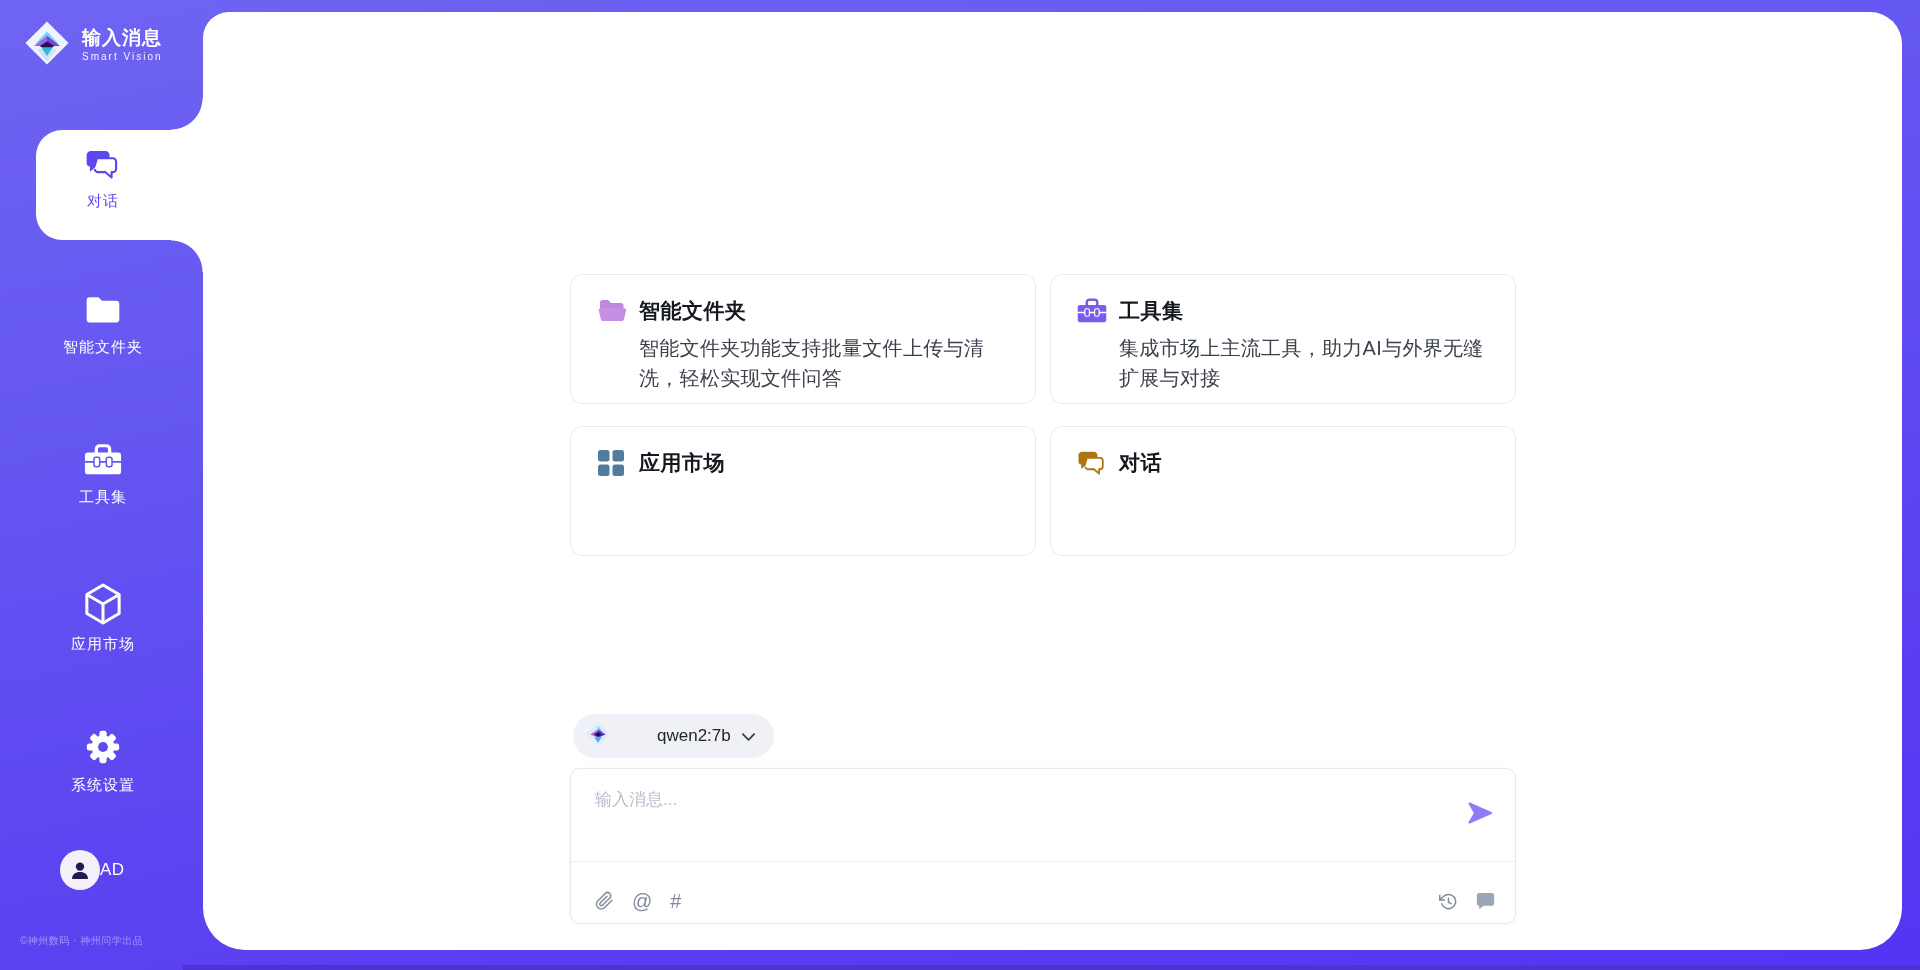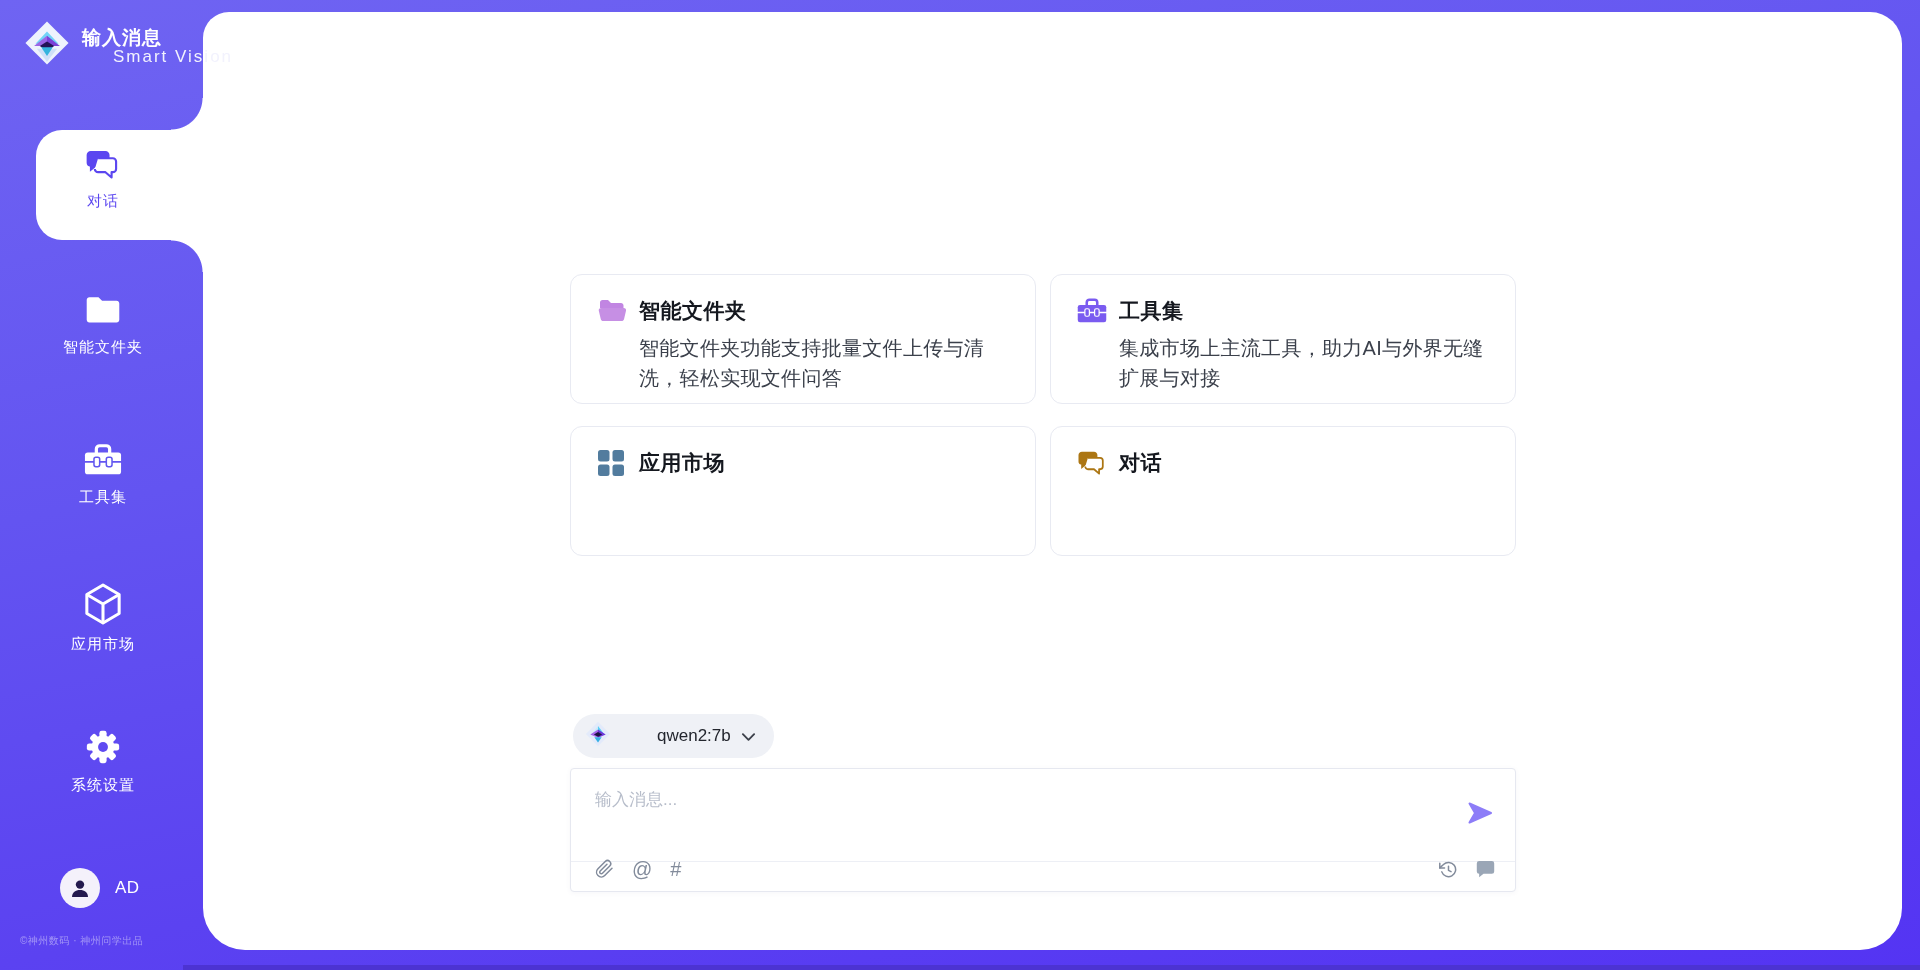--- a/index.html
+++ b/index.html
@@ -3,34 +3,34 @@
 <meta charset="utf-8">
 <style>
   html,body{margin:0;padding:0;width:1920px;height:970px;overflow:hidden;
     font-family:"Liberation Sans","DejaVu Sans",sans-serif;}
   body{position:relative;
     background:linear-gradient(168deg,#6f64f2 0%,#6354f1 38%,#5b42f1 70%,#5434f3 100%);}
 
   
   .logo-row{position:absolute;left:24px;top:20px;display:flex;align-items:center;gap:12px;z-index:5;}
   .logo-text .name{color:#fff;font-size:19px;font-weight:700;letter-spacing:1px;line-height:24px;}
-  .logo-text .sub{color:#f2f2fd;font-size:17px;letter-spacing:2px;line-height:14px;margin-left:31px;}
+  .logo-text .sub{color:#f2f2fd;font-size:10px;letter-spacing:2px;line-height:14px;}
 
   .nav-item{position:absolute;left:20px;width:166px;text-align:center;cursor:pointer;z-index:6;}
   .nav-item .nav-icon{display:inline-block;height:40px;color:#fff;}
   .nav-item .nav-label{margin-top:6px;font-size:15px;color:#fff;letter-spacing:1px;}
   .nav-item.active .nav-icon,.nav-item.active .nav-label{color:#5b46f0;}
 
   .active-tab{position:absolute;left:36px;top:130px;width:167px;height:110px;background:#fff;
     border-radius:26px 0 0 26px;z-index:4;}
   .fillet{position:absolute;width:32px;height:32px;left:171px;z-index:4;}
   .fillet.top{top:98px;background:radial-gradient(circle 32px at 0 0,transparent 31px,#fff 32px);}
   .fillet.bottom{top:240px;background:radial-gradient(circle 32px at 0 100%,transparent 31px,#fff 32px);}
 
-  .user-row{position:absolute;left:60px;top:868px;display:flex;align-items:center;gap:15px;z-index:5;cursor:pointer;}
+  .user-row{position:absolute;left:60px;top:850px;display:flex;align-items:center;gap:0;z-index:5;cursor:pointer;}
   .avatar{width:40px;height:40px;border-radius:50%;background:#f4f1fb;display:flex;align-items:center;justify-content:center;}
   .user-name{color:#fff;font-size:17px;font-weight:500;letter-spacing:.5px;}
   .sidebar-footer{position:absolute;left:20px;bottom:22px;color:rgba(255,255,255,.42);font-size:10px;z-index:5;letter-spacing:.5px;}
 
   
   .panel{position:absolute;left:203px;top:12px;right:18px;bottom:20px;background:#fff;
     border-radius:26px 32px 42px 42px;z-index:3;}
   .bottom-edge{position:absolute;left:183px;right:0;bottom:0;height:5px;background:#4c33d2;z-index:2;}
 
   .hero{position:absolute;left:370px;top:150px;display:flex;align-items:center;gap:18px;}
@@ -41,22 +41,22 @@
   .card{position:relative;height:130px;background:#fff;border:1px solid #e8eaf2;border-radius:12px;
     box-sizing:border-box;cursor:pointer;}
   .card-icon{position:absolute;left:26px;top:22px;width:30px;height:30px;}
   .card-title{position:absolute;left:68px;top:22px;font-size:21px;font-weight:700;color:#15181f;letter-spacing:.5px;}
   .card-desc{position:absolute;left:68px;top:58px;right:24px;font-size:20px;line-height:30px;color:#3b404b;letter-spacing:.3px;}
 
   .model-pill{position:absolute;left:370px;top:702px;height:44px;display:inline-flex;align-items:center;
     gap:10px;background:#eff1f6;border-radius:22px;padding:0 18px 0 12px;cursor:pointer;}
   .model-name{font-size:17px;color:#23262e;margin-left:36px;}
 
-  .composer{position:absolute;left:367px;top:756px;width:946px;height:124px;background:#fff;
-    border:1px solid #e6e8f0;border-radius:4px;box-sizing:border-box;box-shadow:0 1px 5px rgba(70,70,140,.05);}
+  .composer{position:absolute;left:367px;top:756px;width:946px;height:156px;background:#fff;
+    border:1px solid #e6e8f0;border-radius:10px;box-sizing:border-box;box-shadow:0 1px 5px rgba(70,70,140,.05);}
   .composer textarea{position:absolute;left:0;top:0;width:860px;height:86px;border:none;outline:none;resize:none;
     padding:19px 0 0 24px;font-family:"Liberation Sans","DejaVu Sans",sans-serif;font-size:17px;color:#333;background:transparent;box-sizing:border-box;}
   .composer textarea::placeholder{color:#b7bdca;}
   .send-btn{position:absolute;right:22px;top:32px;width:26px;height:26px;cursor:pointer;}
   .composer-divider{position:absolute;left:0;right:0;top:92px;height:1px;background:#edeff5;}
   .composer-toolbar{position:absolute;left:24px;right:20px;bottom:0;height:44px;display:flex;align-items:center;justify-content:space-between;}
   .tb-group{display:flex;align-items:center;gap:18px;}
   .tb-glyph{font-size:20px;color:#828b9b;font-weight:500;cursor:pointer;line-height:20px;}
   .tb-icon{display:inline-flex;cursor:pointer;}
 </style>

